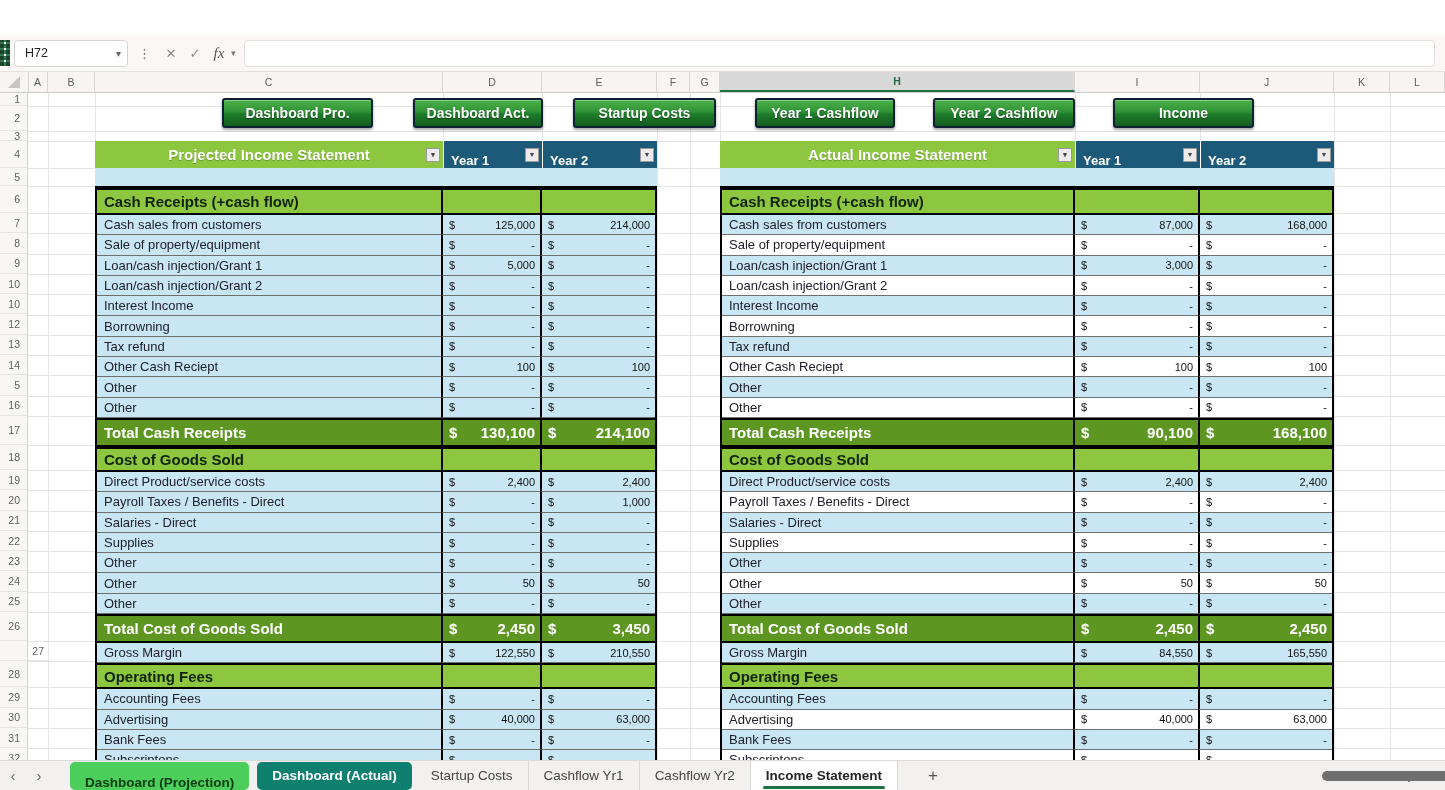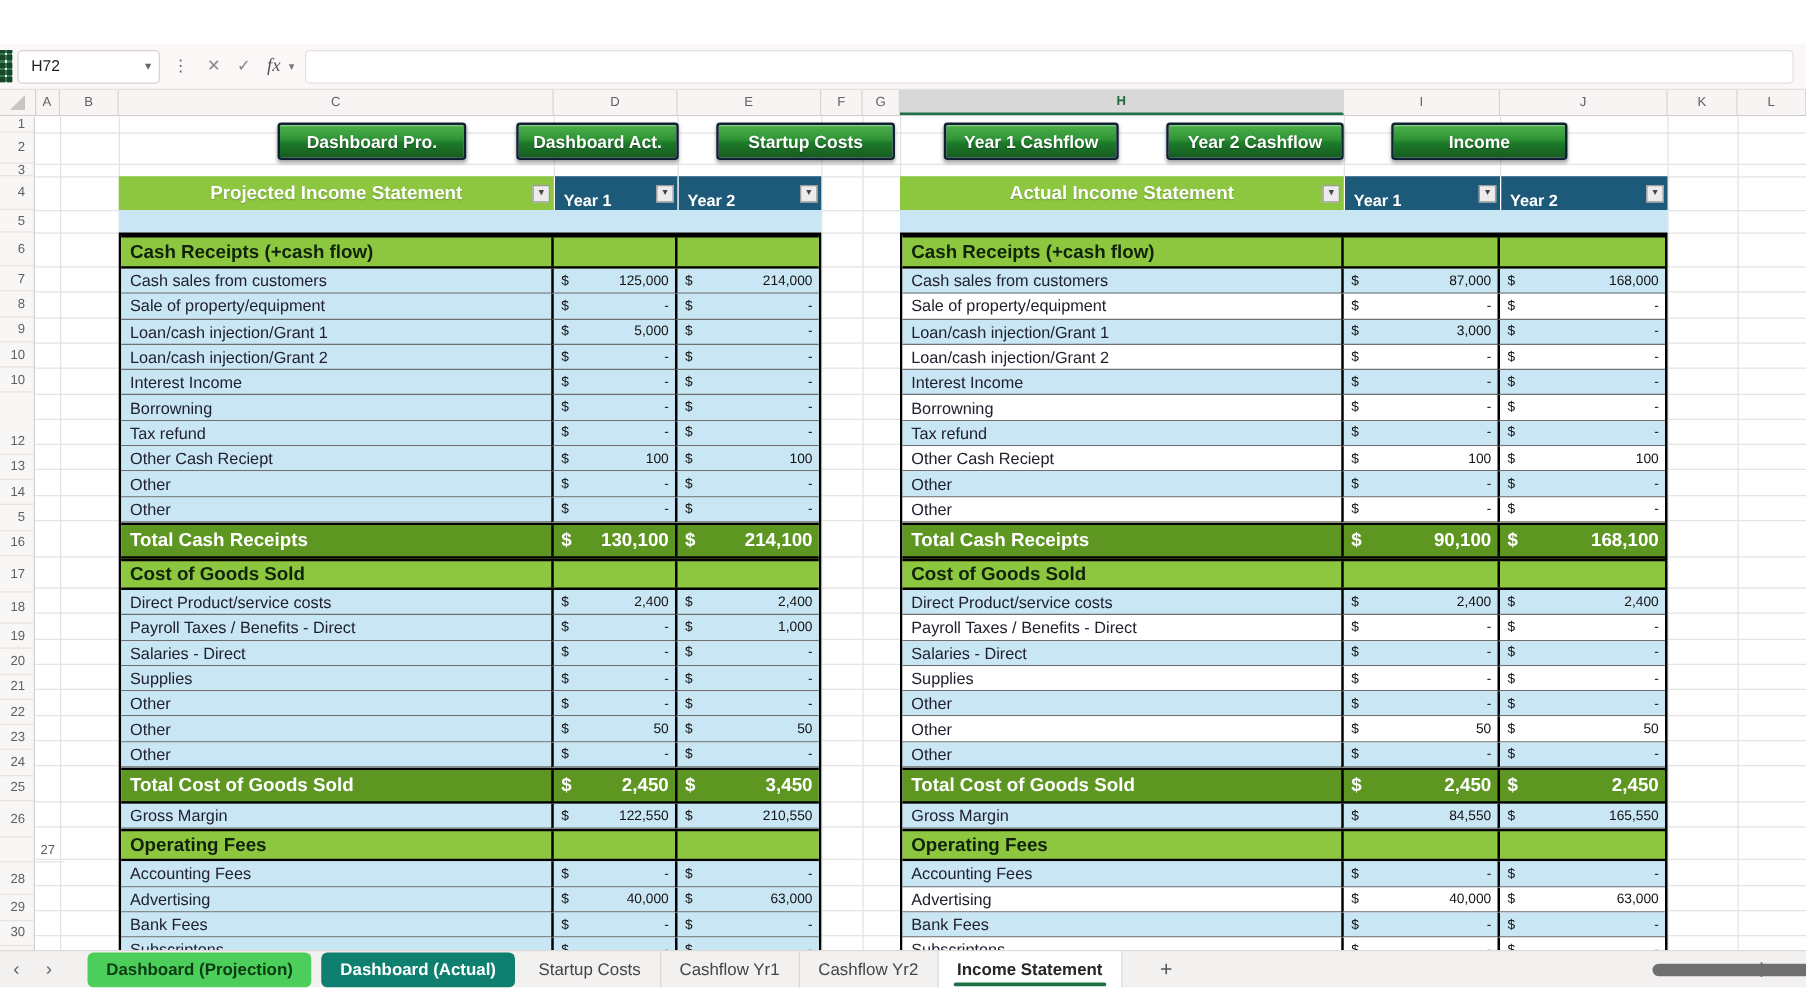--- a/index.html
+++ b/index.html
@@ -84,21 +84,21 @@
   .t-total .vcell{font-size:15px;font-weight:bold;color:#fff;}
   .t-sec{border-top:2px solid #000;border-bottom:2px solid #000;}
 
   
   .tabbar{position:absolute;left:0;top:760px;width:100%;height:30px;background:#F3F1F0;
         border-top:1px solid #DDD9D7;display:flex;align-items:center;box-sizing:border-box;}
   .tnav{width:26px;text-align:center;color:#666;font-size:15px;cursor:pointer;}
   .stab{height:30px;display:flex;align-items:center;padding:0 15px;font-size:13.5px;color:#444;
         cursor:pointer;position:relative;box-sizing:border-box;border-right:1px solid #DCD8D6;}
   .stab.green{background:#4CCE5B;color:#0A3B12;font-weight:bold;border-radius:5px;height:28px;
-        border-right:none;margin:0 4px;}
+        border-right:none;margin:0 4px;align-items:flex-end;}
   .stab.teal{background:#0F8070;color:#fff;font-weight:bold;border-radius:5px;height:28px;
         border-right:none;margin:0 4px;}
   .stab.active{background:#fff;font-weight:bold;color:#262626;border-right:1px solid #DCD8D6;}
   .stab.active .ul{position:absolute;left:12px;right:12px;bottom:2px;height:3px;background:#1E7145;border-radius:2px;}
   .addsheet{width:34px;text-align:center;color:#555;font-size:17px;cursor:pointer;margin-left:18px;}
   .tkebab{margin-left:auto;color:#555;font-size:14px;width:24px;text-align:center;cursor:pointer;}
   .sarrow{color:#4a4a4a;font-size:10px;margin:0 4px 0 12px;cursor:pointer;}
   .sthumb{position:absolute;left:1322px;top:10px;width:135px;height:10px;background:#6F6F6F;
         border-radius:5px;cursor:pointer;}
 </style>
@@ -146,21 +146,21 @@
         <div class="rnum" style="height: 25px;">2</div>
         <div class="rnum" style="height: 10px;">3</div>
         <div class="rnum" style="height: 27px;">4</div>
         <div class="rnum" style="height: 18px;">5</div>
         <div class="rnum" style="height: 27px;">6</div>
         <div class="rnum" style="height: 20.3px;">7</div>
         <div class="rnum" style="height: 20.3px;">8</div>
         <div class="rnum" style="height: 20.3px;">9</div>
         <div class="rnum" style="height: 20.3px;">10</div>
         <div class="rnum" style="height: 20.3px;">10</div>
-        <div class="rnum" style="height: 20.3px; margin-top: 29px;">12</div>
+        <div class="rnum" style="height: 20.3px;">12</div>
         <div class="rnum" style="height: 20.3px;">13</div>
         <div class="rnum" style="height: 20.3px;">14</div>
         <div class="rnum" style="height: 20.3px;">5</div>
         <div class="rnum" style="height: 20.3px;">16</div>
         <div class="rnum" style="height: 29px;">17</div>
         <div class="rnum" style="height: 25px;">18</div>
         <div class="rnum" style="height: 20.3px;">19</div>
         <div class="rnum" style="height: 20.3px;">20</div>
         <div class="rnum" style="height: 20.3px;">21</div>
         <div class="rnum" style="height: 20.3px;">22</div>

